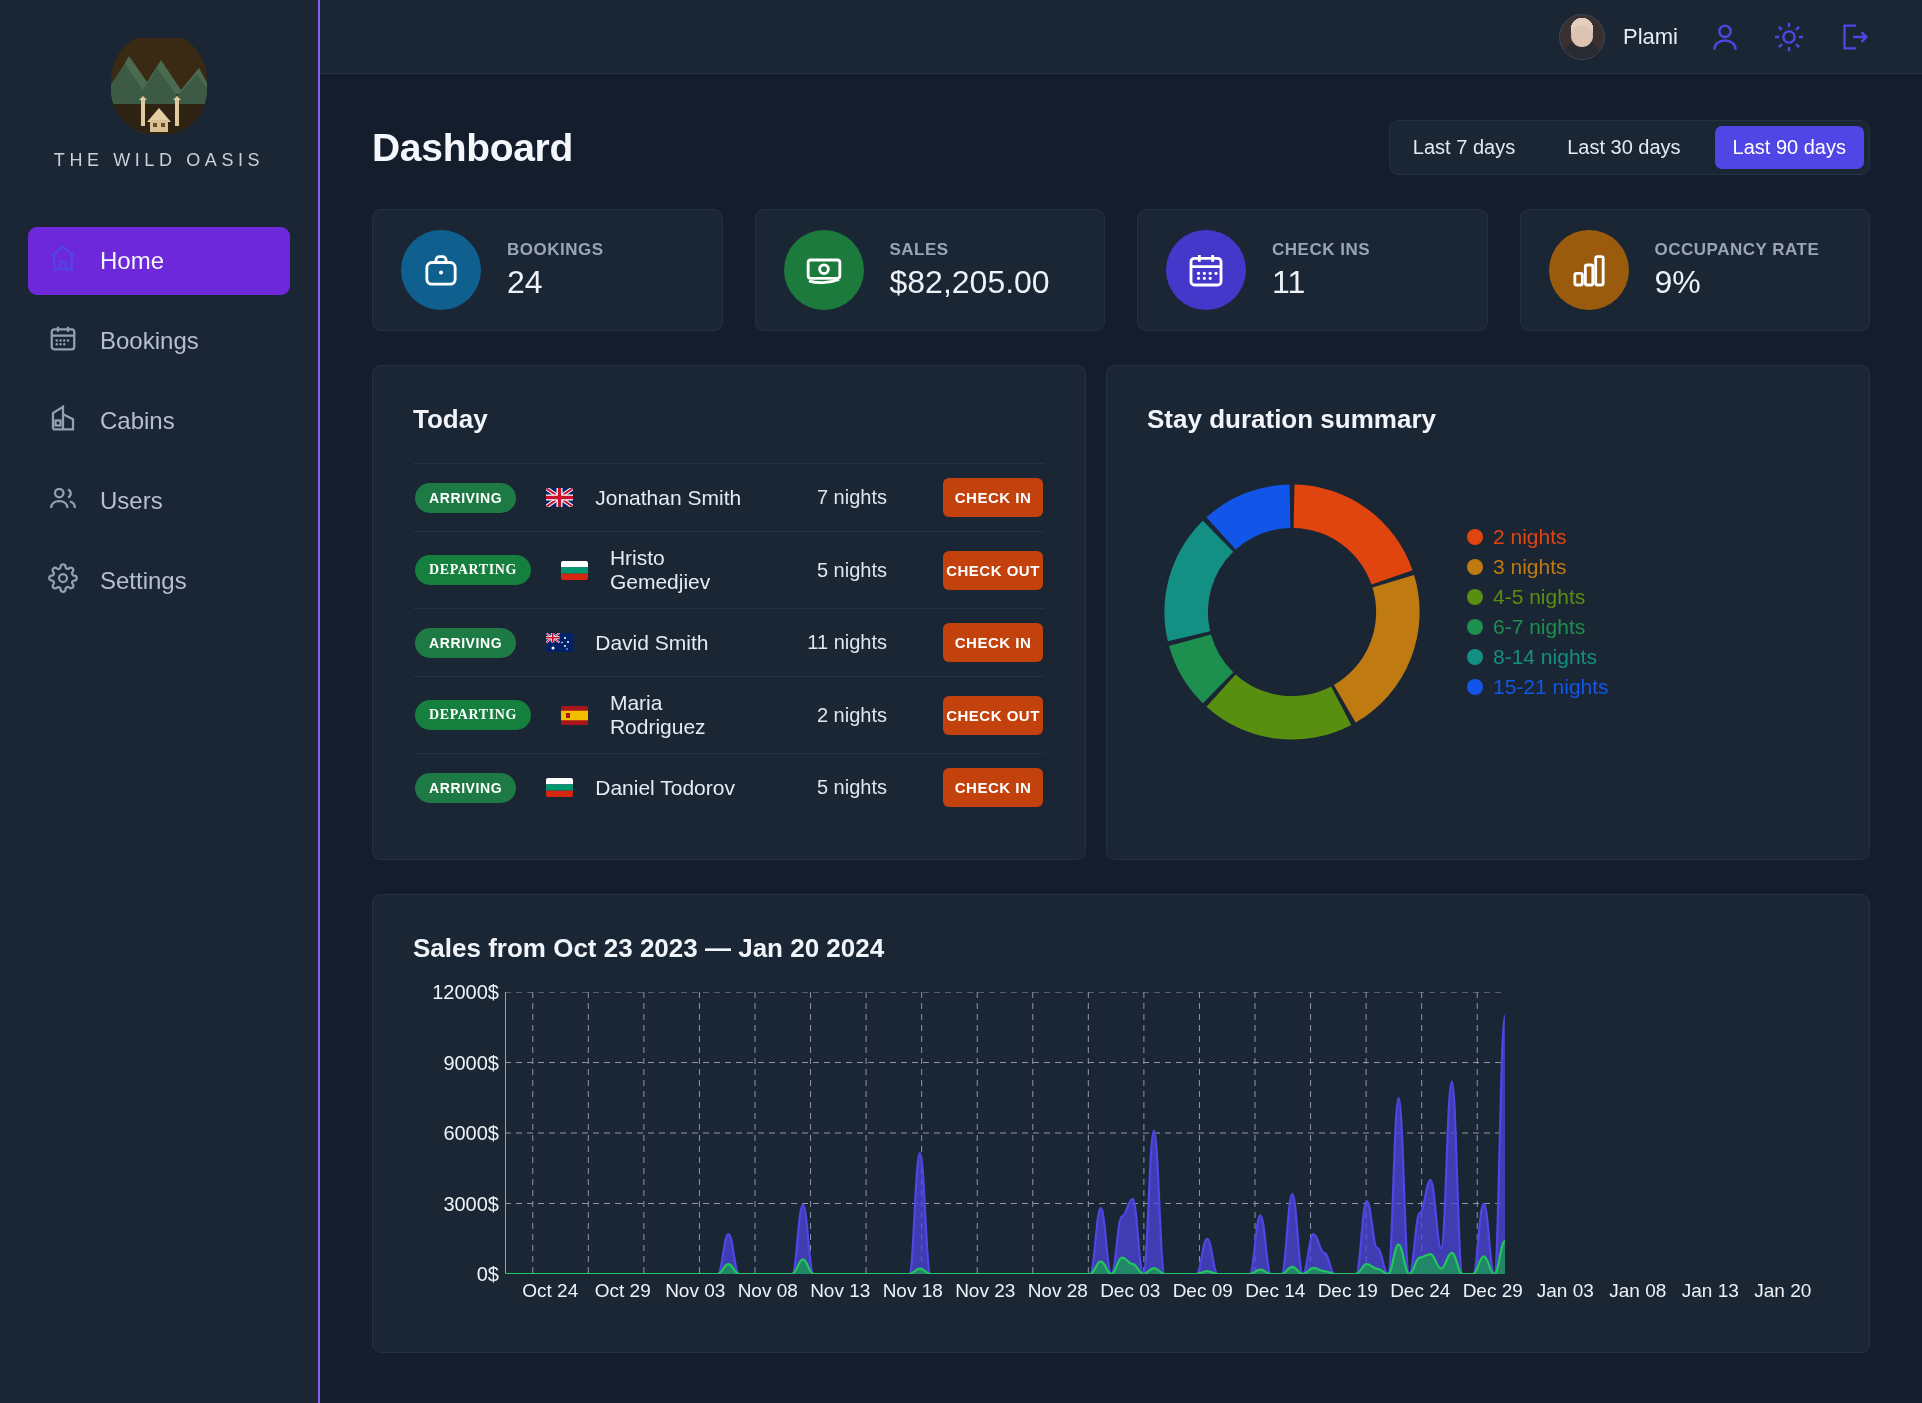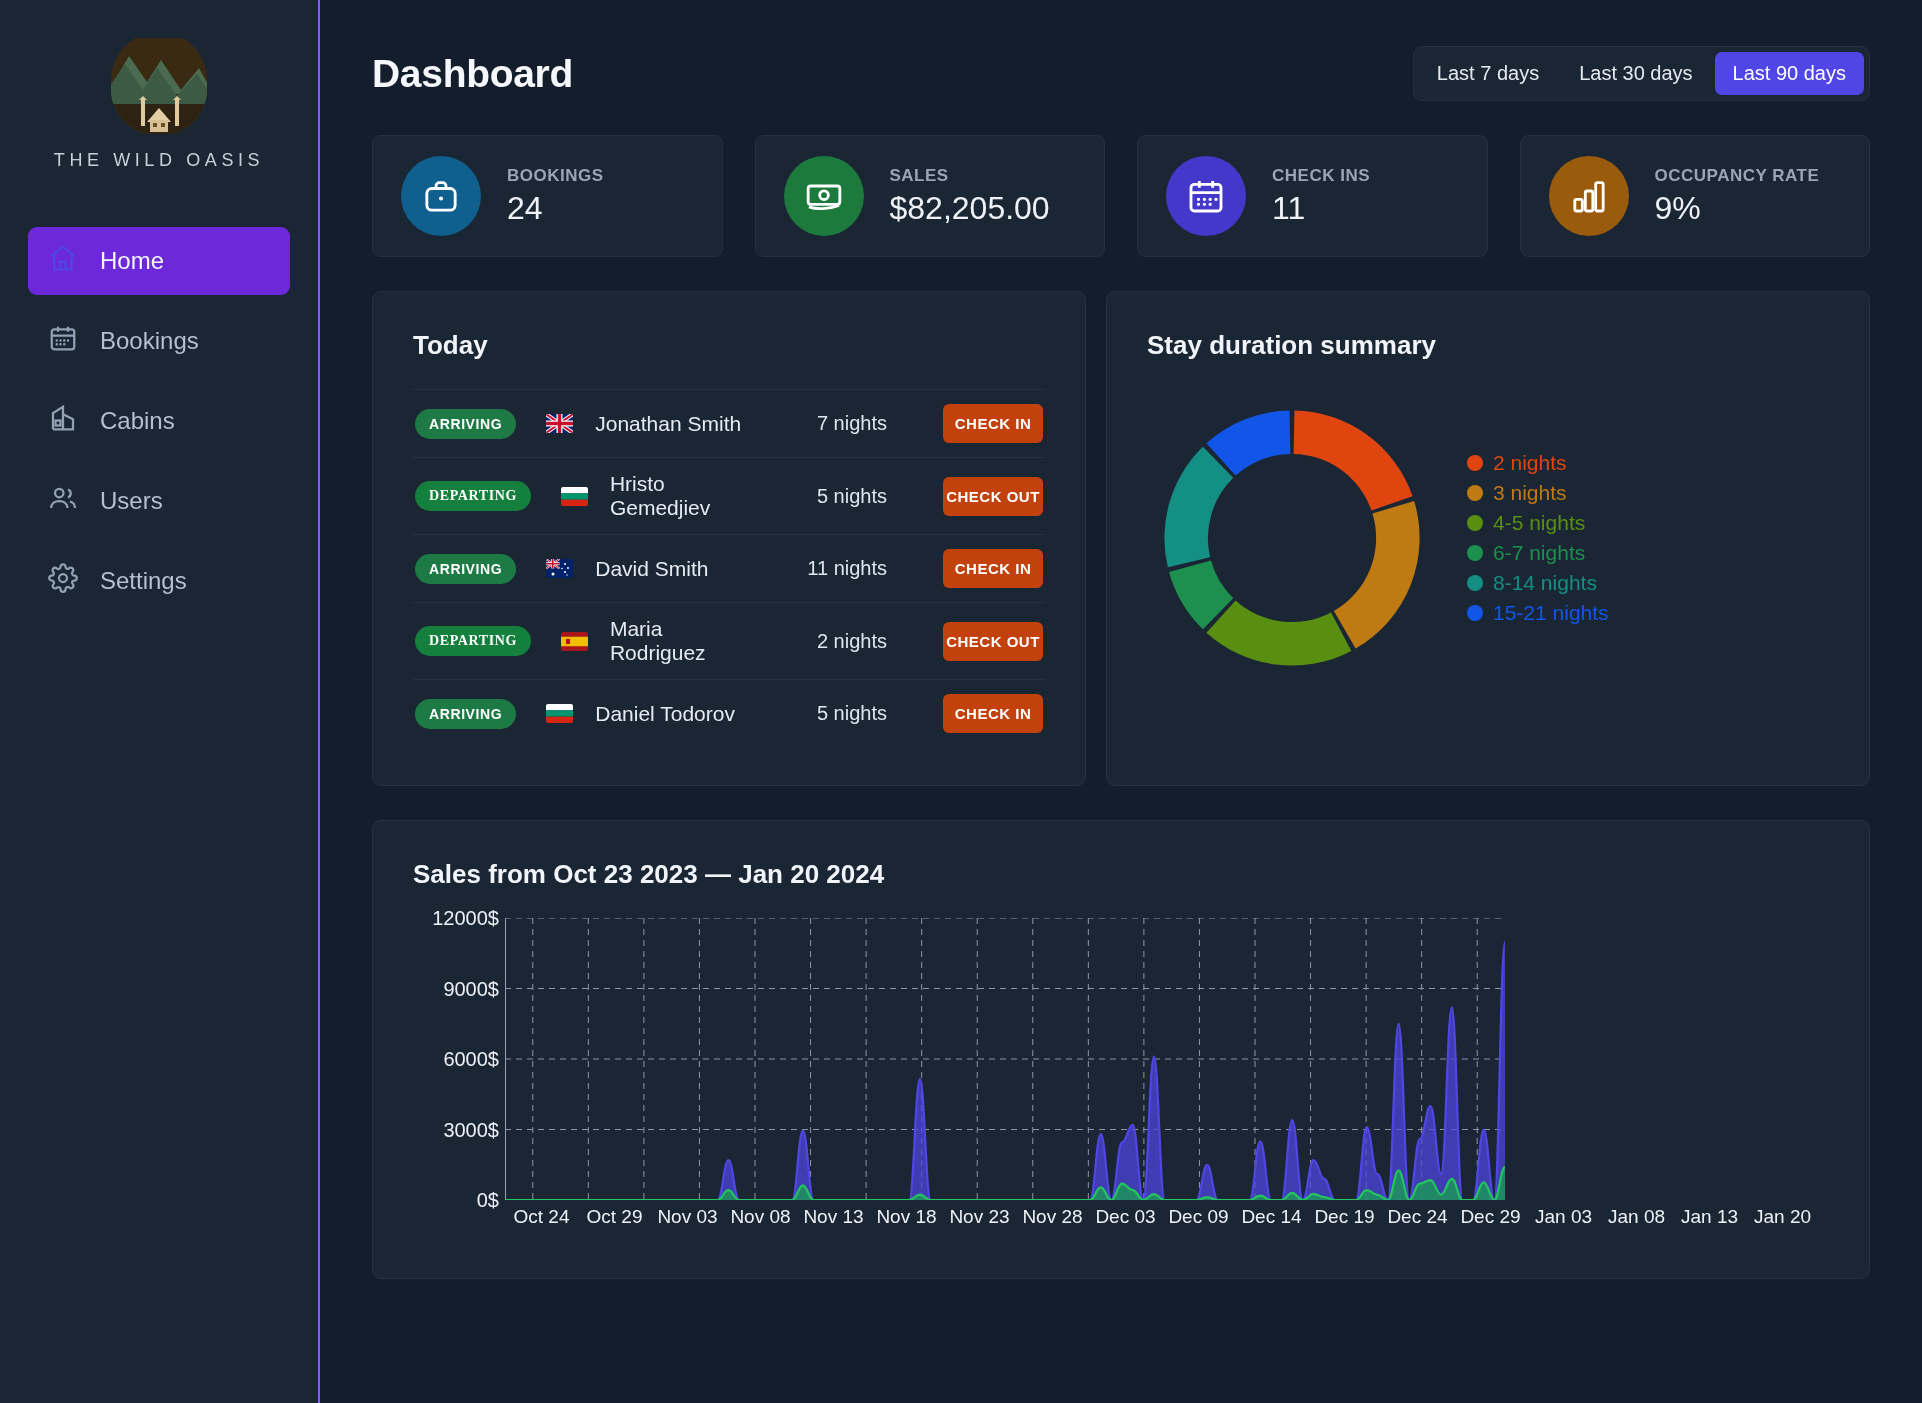--- a/index.html
+++ b/index.html
@@ -60,21 +60,21 @@
   }
   .username { color: #e7ecf3; font-size: 22px; }
   .topicon { width: 34px; height: 34px; cursor: pointer; }
   .topicon svg { stroke: #4f46e5; fill: none; stroke-width: 1.7; }
 
   .content { flex: 1; padding: 46px 52px 0 52px; overflow: hidden; }
   .page-head { display: flex; align-items: center; justify-content: space-between; margin-bottom: 34px; }
   .page-title { font-size: 39px; font-weight: 700; color: #f4f7fb; letter-spacing: -0.3px; }
   .filter-group {
     background: #1b2635; border: 1px solid #243143; border-radius: 9px;
-    padding: 5px; display: flex; gap: 4px;
+    padding: 5px; display: flex; gap: 16px;
   }
   .filter-btn {
     padding: 10px 18px; border-radius: 7px; border: none; background: transparent;
     color: #e4e9f0; font-size: 20px; font-family: inherit; cursor: pointer;
   }
   .filter-btn.active { background: #4f46e5; color: #fff; }
 
   
   .stats { display: grid; grid-template-columns: repeat(4, 1fr); gap: 32px; margin-bottom: 34px; }
   .stat {
@@ -119,21 +119,21 @@
   .legend { display: flex; flex-direction: column; gap: 6px; }
   .legend-item { display: flex; align-items: center; gap: 10px; font-size: 21px; }
   .legend-dot { width: 16px; height: 16px; border-radius: 50%; flex: 0 0 16px; }
 
   
   .sales-panel { background: #1b2635; border: 1px solid #243143; border-radius: 9px; padding: 38px 40px 30px 40px; }
   .chart-area { position: relative; height: 330px; margin-top: 26px; }
   .ylabels { position: absolute; left: 0; top: 0; width: 86px; height: 282px; }
   .ylabel { position: absolute; right: 0; transform: translateY(-50%); color: #eef2f7; font-size: 20px; white-space: nowrap; }
   .plot { position: absolute; left: 92px; right: 10px; top: 0; height: 282px; }
-  .xlabels { position: absolute; left: 92px; right: 10px; top: 288px; display: flex; }
+  .xlabels { position: absolute; left: 101px; right: 10px; top: 288px; display: flex; }
   .xlabel { flex: 1; text-align: center; color: #eef2f7; font-size: 19px; }
 </style>
 </head>
 <body>
 
 <div class="app">
 
   <aside class="sidebar">
     <div class="logo-wrap">
       <div class="logo-mark">
@@ -210,20 +210,44 @@
               <path d="M19.4 15a1.6 1.6 0 0 0 .32 1.77l.06.06a2 2 0 1 1-2.83 2.83l-.06-.06A1.6 1.6 0 0 0 15 19.4a1.6 1.6 0 0 0-.97 1.47V21a2 2 0 1 1-4 0v-.09A1.6 1.6 0 0 0 9 19.4a1.6 1.6 0 0 0-1.77.32l-.06.06a2 2 0 1 1-2.83-2.83l.06-.06A1.6 1.6 0 0 0 4.6 15a1.6 1.6 0 0 0-1.47-.97H3a2 2 0 1 1 0-4h.09A1.6 1.6 0 0 0 4.6 9a1.6 1.6 0 0 0-.32-1.77l-.06-.06a2 2 0 1 1 2.83-2.83l.06.06A1.6 1.6 0 0 0 9 4.6h.07A1.6 1.6 0 0 0 10 3.13V3a2 2 0 1 1 4 0v.09A1.6 1.6 0 0 0 15 4.6a1.6 1.6 0 0 0 1.77-.32l.06-.06a2 2 0 1 1 2.83 2.83l-.06.06A1.6 1.6 0 0 0 19.4 9v.07a1.6 1.6 0 0 0 1.47.97H21a2 2 0 1 1 0 4h-.09a1.6 1.6 0 0 0-1.47.96z"></path>
             </svg>
         </span>
         <span>Settings</span>
       </div>
     </nav>
   </aside>
 
   <div class="main">
 
+    <header class="topbar">
+      <div class="user-chip">
+        <div class="avatar"></div>
+        <span class="username">Plami</span>
+      </div>
+      <span class="topicon">
+        <svg width="34" height="34" viewBox="0 0 24 24">
+            <circle cx="12" cy="8" r="4"></circle>
+            <path d="M4.5 21c0-4.2 3.4-6.5 7.5-6.5s7.5 2.3 7.5 6.5"></path>
+          </svg>
+      </span>
+      <span class="topicon">
+        <svg width="34" height="34" viewBox="0 0 24 24">
+            <circle cx="12" cy="12" r="4"></circle>
+            <path d="M12 2v3M12 19v3M2 12h3M19 12h3M4.9 4.9l2.1 2.1M17 17l2.1 2.1M19.1 4.9L17 7M7 17l-2.1 2.1"></path>
+          </svg>
+      </span>
+      <span class="topicon">
+        <svg width="34" height="34" viewBox="0 0 24 24">
+            <path d="M14 4H6v16h8"></path>
+            <path d="M12 12h9M18 8.5l3.5 3.5L18 15.5"></path>
+          </svg>
+      </span>
+    </header>
 
     <div class="content">
 
       <div class="page-head">
         <h1 class="page-title">Dashboard</h1>
         <div class="filter-group">
           <button class="filter-btn">Last 7 days</button>
           <button class="filter-btn">Last 30 days</button>
           <button class="filter-btn active">Last 90 days</button>
         </div>

